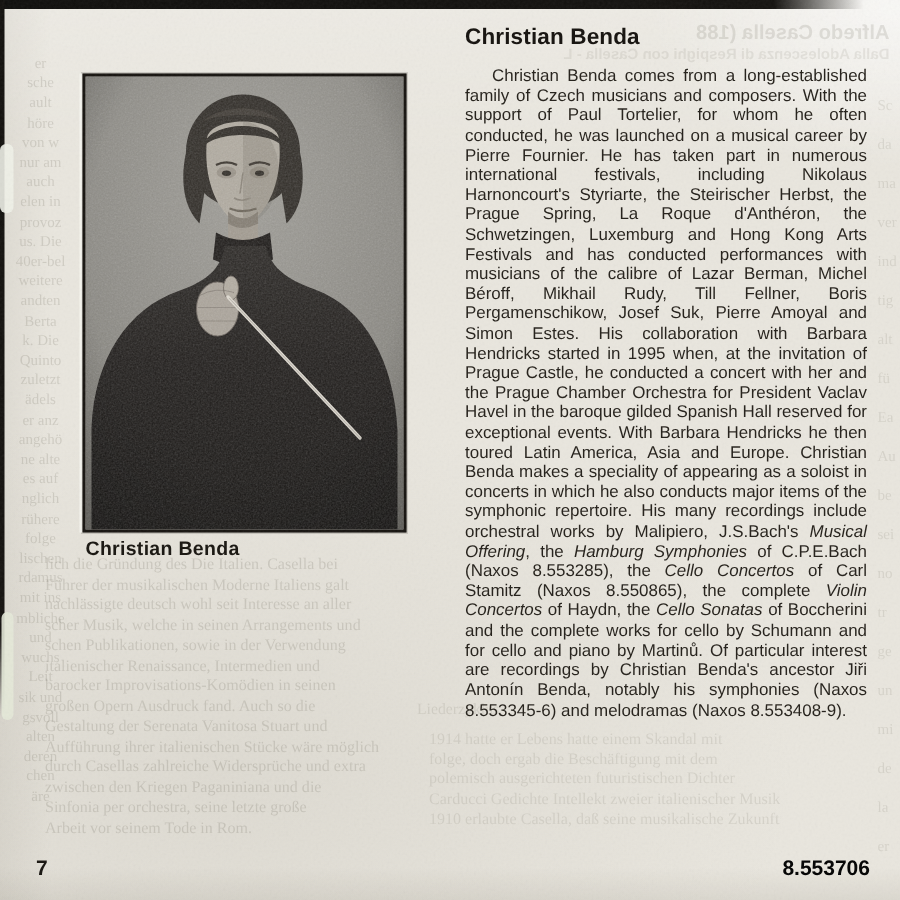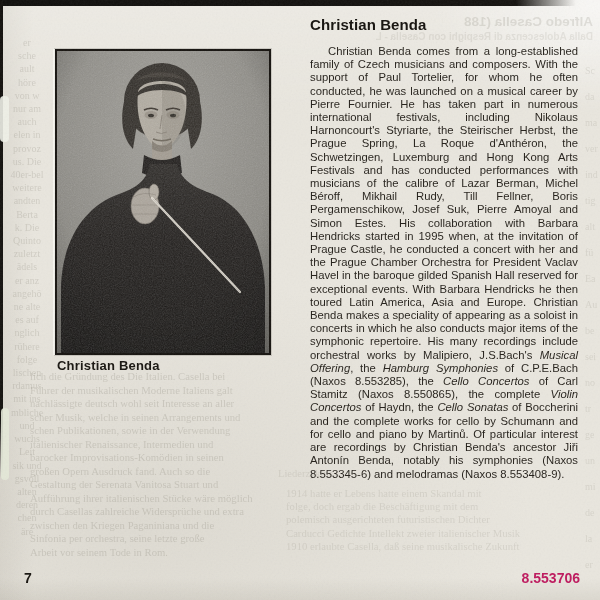--- a/index.html
+++ b/index.html
@@ -47,21 +47,21 @@
     color:#14110d; letter-spacing:.1px;
   }
   .article p {
     margin:0; font-family:Liberation Sans, sans-serif;
     font-size:11.3px; line-height:13.2px; text-align:justify; text-indent:18px;
     color:#231f19; hyphens:none;
   }
 
   
   .page-number { position:absolute; left:24px; top:570px; font-size:14px; font-weight:bold; color:#17140f; }
-  .catalog-number { position:absolute; right:20px; top:570px; font-size:14px; font-weight:bold; color:#be185d; }
+  .catalog-number { position:absolute; right:20px; top:570px; font-size:14px; font-weight:bold; color:#000000; }
 
   
   .ghost { position:absolute; color:#6e6a5c; pointer-events:none; }
   .mirror { transform:scaleX(-1); }
   .ghost-title {
     left:422px; top:14px; width:171px; font-size:13.5px; font-weight:bold;
     opacity:.17; filter:blur(.4px); white-space:nowrap;
   }
   .ghost-title2 {
     left:430px; top:31px; width:163px; font-size:10px; font-weight:bold;

